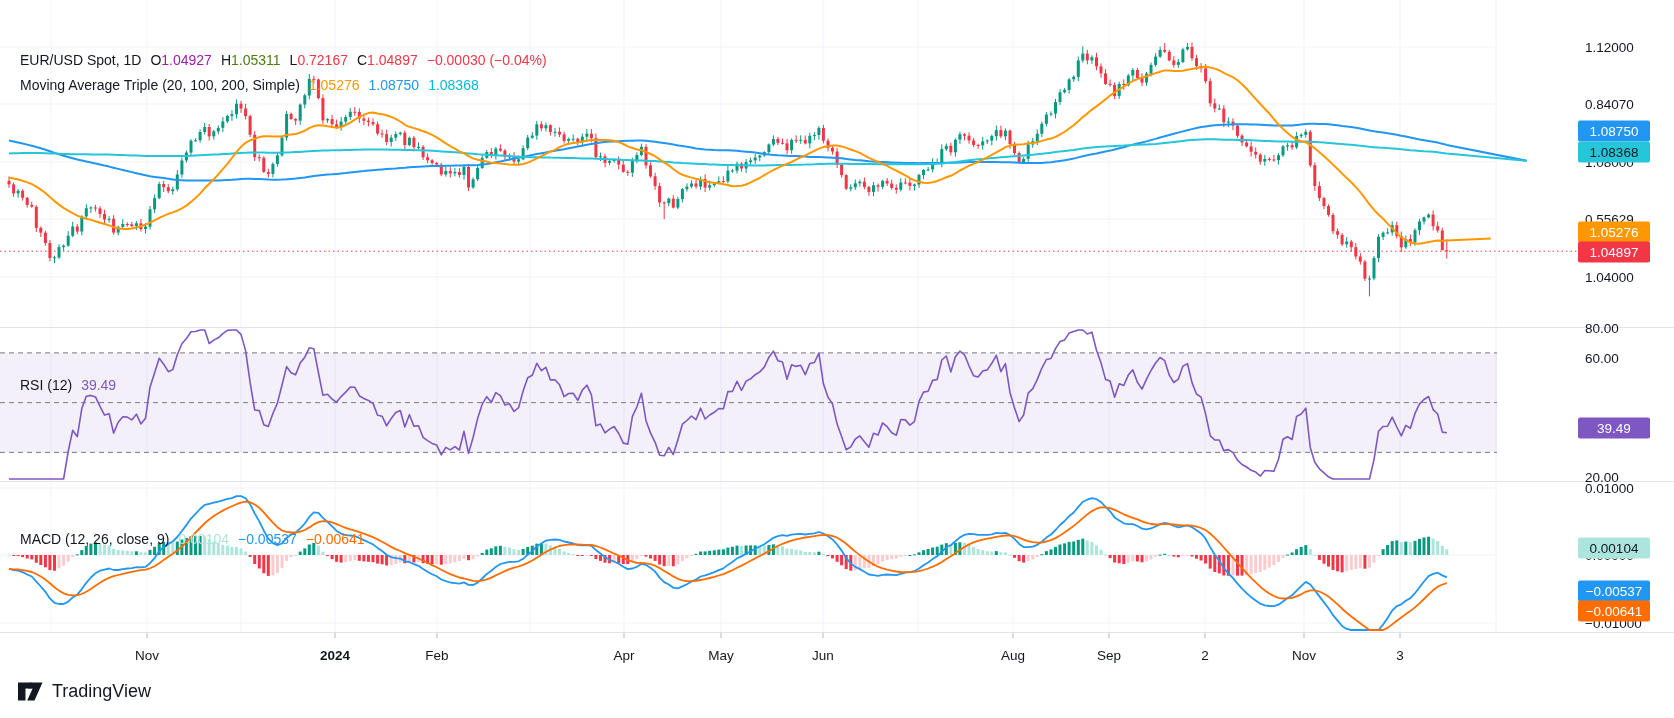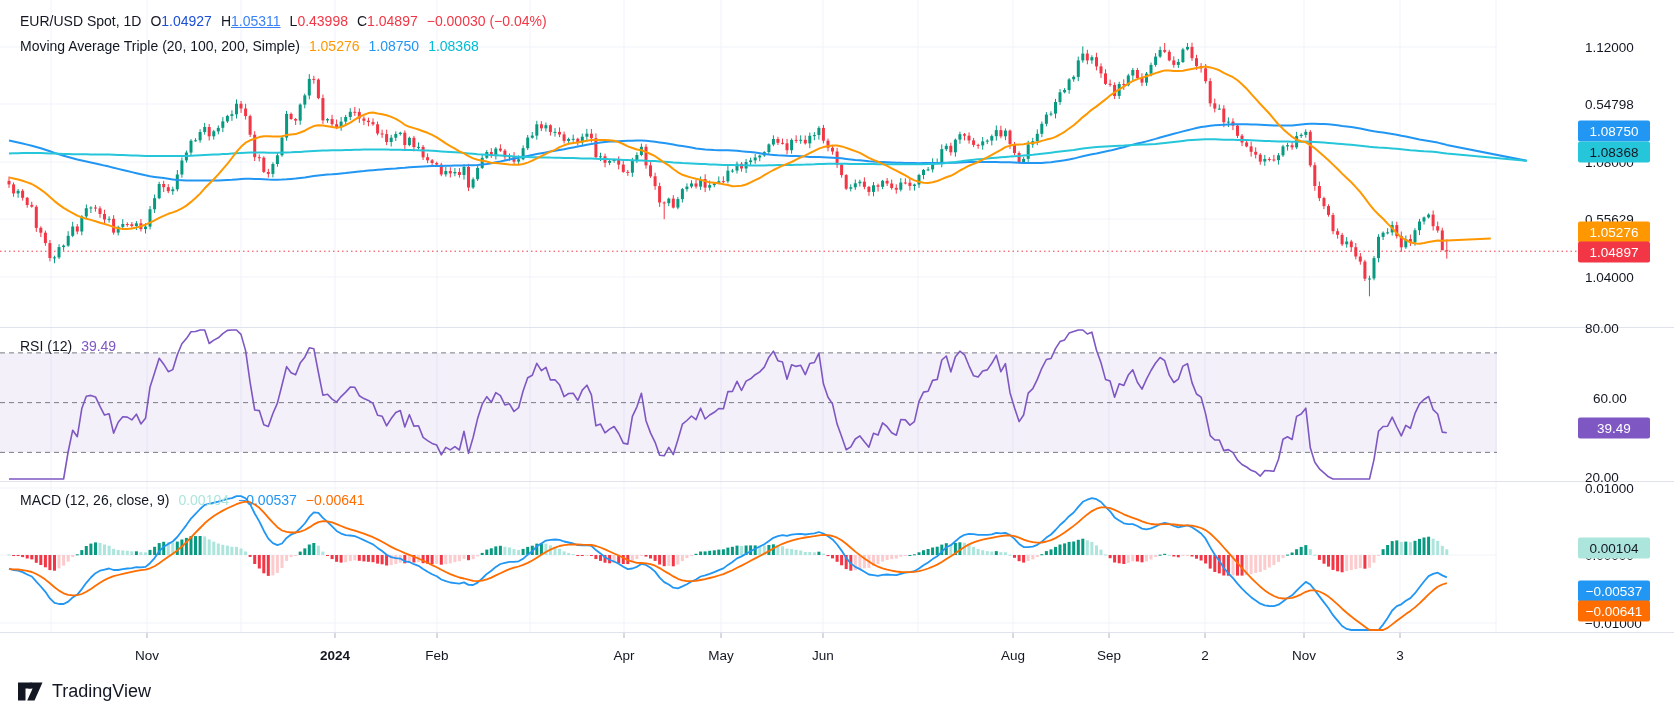--- a/index.html
+++ b/index.html
@@ -1,20 +1,20 @@
 <!DOCTYPE html>
 <html><head>
 <meta charset="utf-8">
 <style>
   html,body{margin:0;padding:0;background:#fff;}
   .chart{position:relative;width:1674px;height:718px;background:#ffffff;
          font-family:"Liberation Sans",sans-serif;overflow:hidden;}
   .chart svg.canvas{position:absolute;top:0;left:0;}
   .legend{position:absolute;display:flex;gap:9px;font-size:14px;color:#131722;
-          align-items:baseline;white-space:nowrap;z-index:5;}
+          align-items:baseline;white-space:nowrap;z-index:5;margin-top:39px;}
   .legend .val{font-size:14px;}
   .axis-layer{position:absolute;top:0;left:0;width:1674px;height:672px;z-index:4;}
   .tick{position:absolute;left:1585px;font-size:13.5px;color:#131722;transform:translateY(-50%);}
   .tag{position:absolute;left:1578px;width:72px;height:21px;line-height:21px;text-align:center;
        font-size:13.5px;border-radius:2px;transform:translateY(-50%);}
   .time-axis{position:absolute;top:646px;left:0;width:1674px;height:26px;z-index:4;}
   .tlabel{position:absolute;top:2px;transform:translateX(-50%);font-size:13.5px;color:#131722;}
   .tlabel.bold{font-weight:bold;}
   .footer{position:absolute;left:18px;top:681px;display:flex;align-items:flex-start;gap:9px;z-index:5;}
   .brand{font-size:18px;color:#131722;font-weight:500;}
@@ -1041,23 +1041,23 @@
         <line x1="1205" y1="633" x2="1205" y2="638" stroke="#B2B5BE" stroke-width="1"></line>
         <line x1="1304" y1="633" x2="1304" y2="638" stroke="#B2B5BE" stroke-width="1"></line>
         <line x1="1400" y1="633" x2="1400" y2="638" stroke="#B2B5BE" stroke-width="1"></line>
         <line x1="0" y1="671.5" x2="1674" y2="671.5" stroke="#E0E3EB" stroke-width="1"></line>
       </g>
     </svg>
 
   <div class="legend" style="top:13px;left:20px">
     <span>EUR/USD Spot, 1D</span>
     <span id="ohlc-items" style="display:flex;gap:9px">
-        <span><span style="color: rgb(19, 23, 34);">O</span><span style="color: #1d4ed8;">1.04927</span></span>
-        <span><span style="color: rgb(19, 23, 34);">H</span><span style="color: #3b82f6; text-decoration: underline;">1.05311</span></span>
-        <span><span style="color: rgb(19, 23, 34);">L</span><span style="color: rgb(242, 54, 69);">0.43998</span></span>
+        <span><span style="color: rgb(19, 23, 34);">O</span><span style="color: #a21caf;">1.04927</span></span>
+        <span><span style="color: rgb(19, 23, 34);">H</span><span style="color: #4d7c0f;">1.05311</span></span>
+        <span><span style="color: rgb(19, 23, 34);">L</span><span style="color: rgb(242, 54, 69);">0.72167</span></span>
         <span><span style="color: rgb(19, 23, 34);">C</span><span style="color: rgb(242, 54, 69);">1.04897</span></span>
       </span>
     <span style="color:#F23645">−0.00030 (−0.04%)</span>
   </div>
   <div class="legend" style="top:38px;left:20px">
     <span>Moving Average Triple (20, 100, 200, Simple)</span>
     <span id="ma-items" style="display:flex;gap:9px">
         <span class="val" style="color: rgb(255, 152, 0);">1.05276</span>
         <span class="val" style="color: rgb(33, 150, 243);">1.08750</span>
         <span class="val" style="color: rgb(0, 188, 212);">1.08368</span>
@@ -1071,30 +1071,30 @@
     <span>MACD (12, 26, close, 9)</span>
     <span id="macd-items" style="display:flex;gap:9px">
         <span class="val" style="color: rgb(172, 229, 220);">0.00104</span>
         <span class="val" style="color: rgb(33, 150, 243);">−0.00537</span>
         <span class="val" style="color: rgb(255, 109, 0);">−0.00641</span>
       </span>
   </div>
 
   <div class="axis-layer" id="axis-layer">
       <div class="tick" style="top: 47px;">1.12000</div>
-      <div class="tick" style="top: 104px;">0.54798</div>
+      <div class="tick" style="top: 104px;">0.84070</div>
       <div class="tick" style="top: 162px;">1.08000</div>
       <div class="tick" style="top: 219px;">0.55629</div>
       <div class="tick" style="top: 277px; text-align: right;">1.04000</div>
       <div class="tag" style="top: 131px; background: rgb(33, 150, 243); color: rgb(255, 255, 255);">1.08750</div>
       <div class="tag" style="top: 152px; background: rgb(38, 198, 218); color: rgb(19, 23, 34);">1.08368</div>
       <div class="tag" style="top: 232px; background: rgb(255, 152, 0); color: rgb(255, 255, 255);">1.05276</div>
       <div class="tag" style="top: 252px; background: rgb(242, 54, 69); color: rgb(255, 255, 255);">1.04897</div>
       <div class="tick" style="top: 328px;">80.00</div>
-      <div class="tick" style="top: 398px; margin-left: 8px;">60.00</div>
+      <div class="tick" style="top: 358px;">60.00</div>
       <div class="tick" style="top: 477px;">20.00</div>
       <div class="tag" style="top: 428px; background: rgb(126, 87, 194); color: rgb(255, 255, 255);">39.49</div>
       <div class="tick" style="top: 488px;">0.01000</div>
       <div class="tick" style="top: 555px;">0.00000</div>
       <div class="tick" style="top: 623px;">−0.01000</div>
       <div class="tag" style="top: 548px; background: rgb(172, 229, 220); color: rgb(19, 23, 34);">0.00104</div>
       <div class="tag" style="top: 591px; background: rgb(33, 150, 243); color: rgb(255, 255, 255);">−0.00537</div>
       <div class="tag" style="top: 611px; background: rgb(255, 109, 0); color: rgb(255, 255, 255);">−0.00641</div>
     </div>
 

